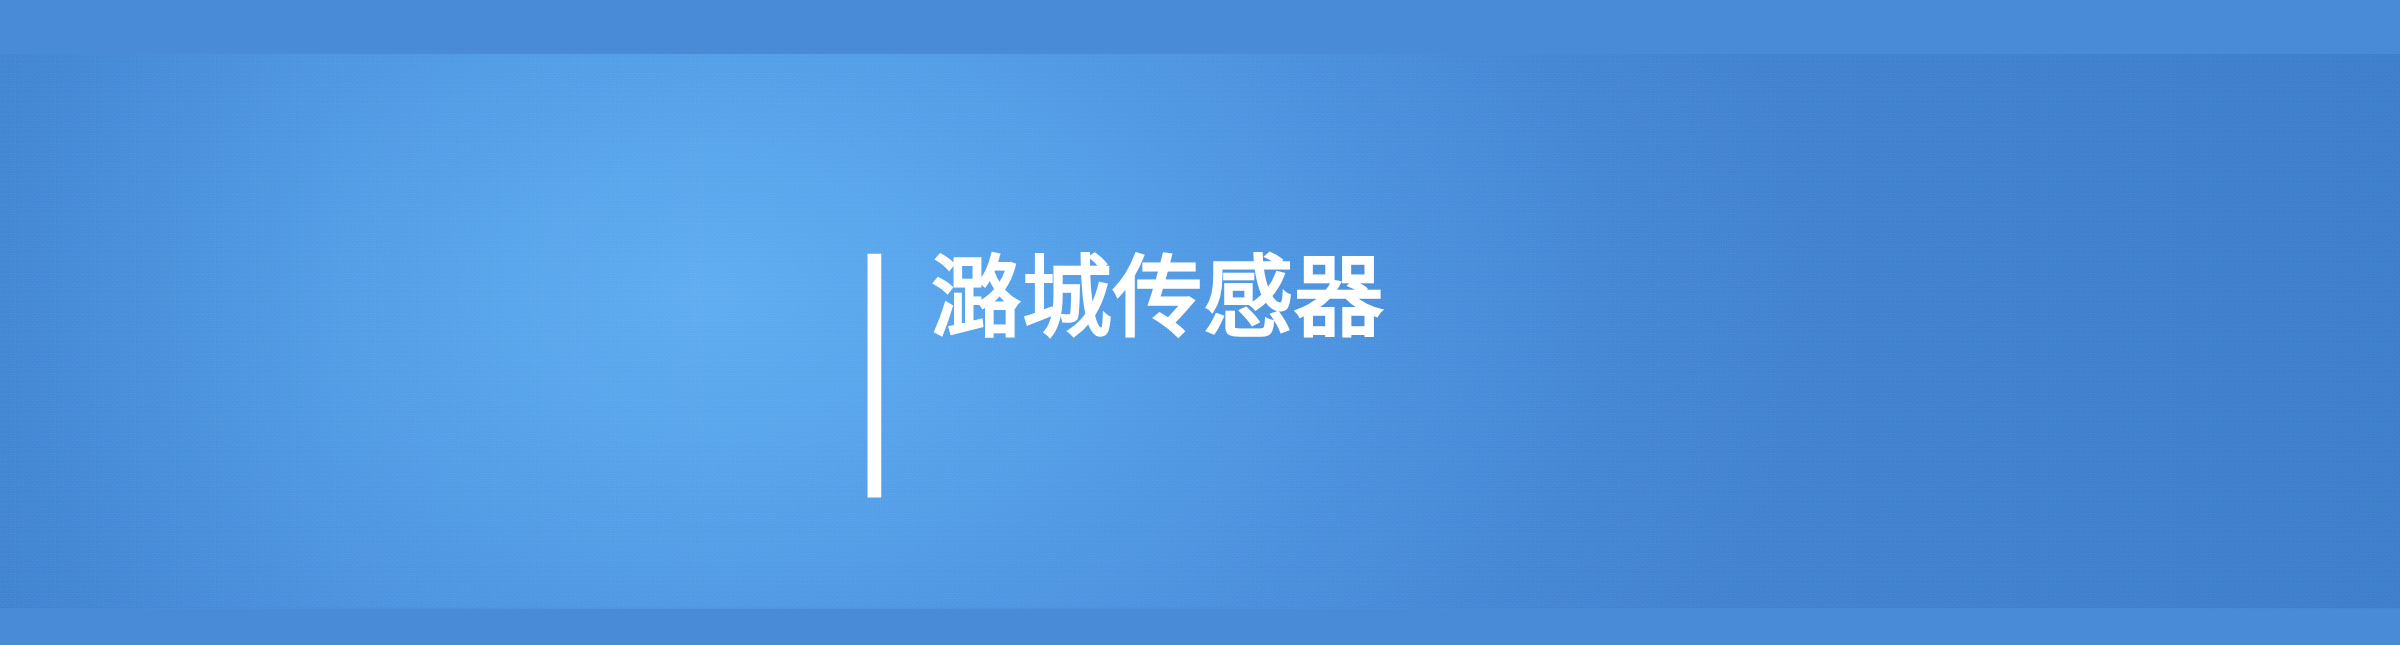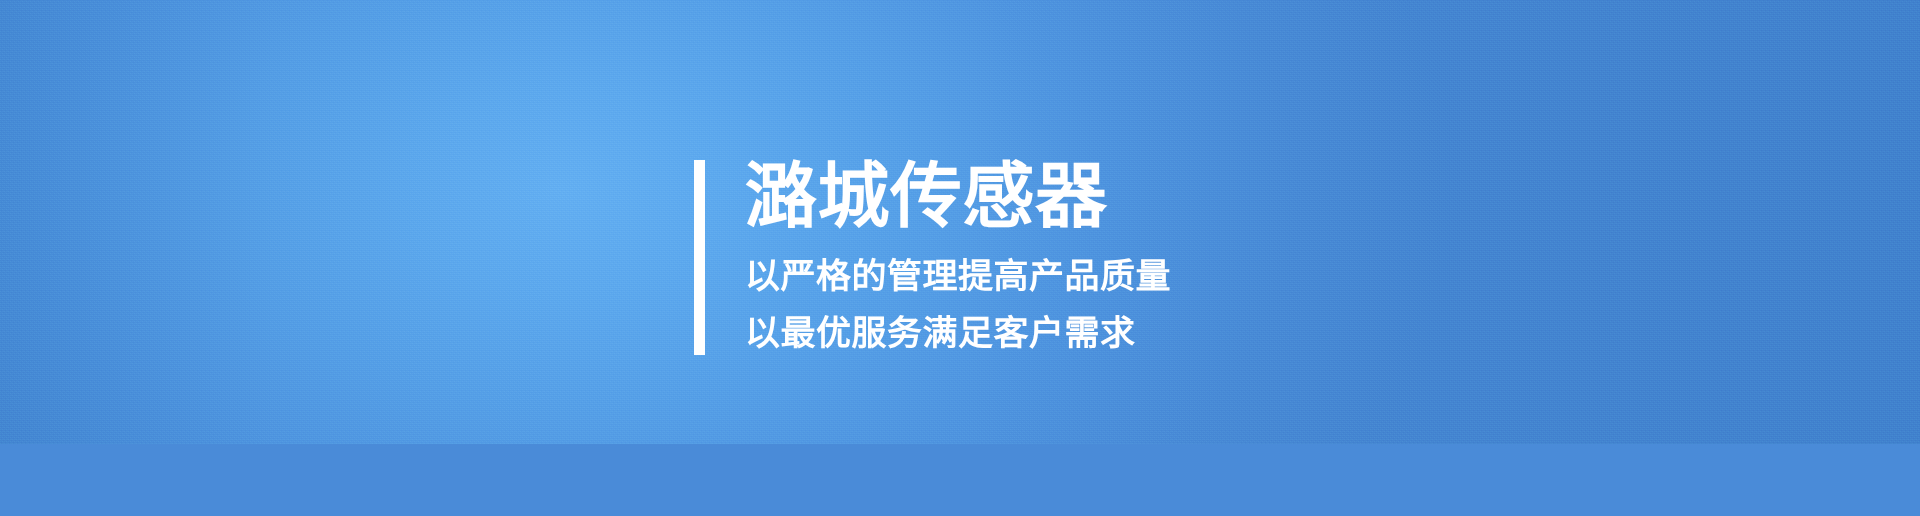--- a/index.html
+++ b/index.html
@@ -13,20 +13,21 @@
     font-family: "Liberation Sans", "DejaVu Sans", sans-serif;
   }
 
   .banner {
     position: relative;
     width: 1920px;
     height: 444px;
     overflow: hidden;
     
     background-color: #4f90dd;
+    margin-top: 43px;
   }
 
   
   .banner-glow {
     position: absolute;
     inset: 0;
     background:
       radial-gradient(ellipse 900px 560px at 560px 190px,
         #63aff2 0%,
         #5da9ee 18%,
@@ -140,20 +141,16 @@
   <div class="banner-noise"></div>
 
   <div class="hero">
 
     <div class="accent-bar"></div>
 
     <div class="hero-text">
 
       <h1 class="hero-title">潞城传感器</h1>
 
-      <div class="hero-subtitles">
-        <div class="hero-sub">以严格的管理提高产品质量</div>
-        <div class="hero-sub">以最优服务满足客户需求</div>
-      </div>
 
     </div>
   </div>
 </div>
 
 </body></html>

